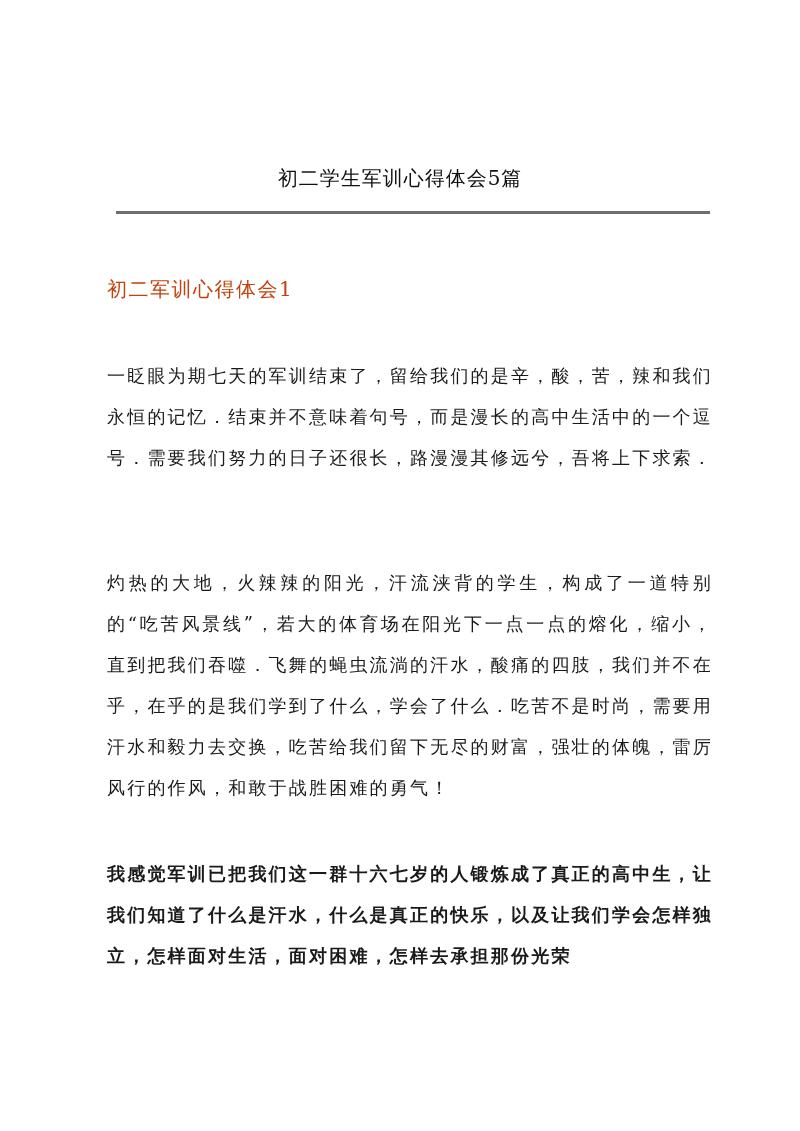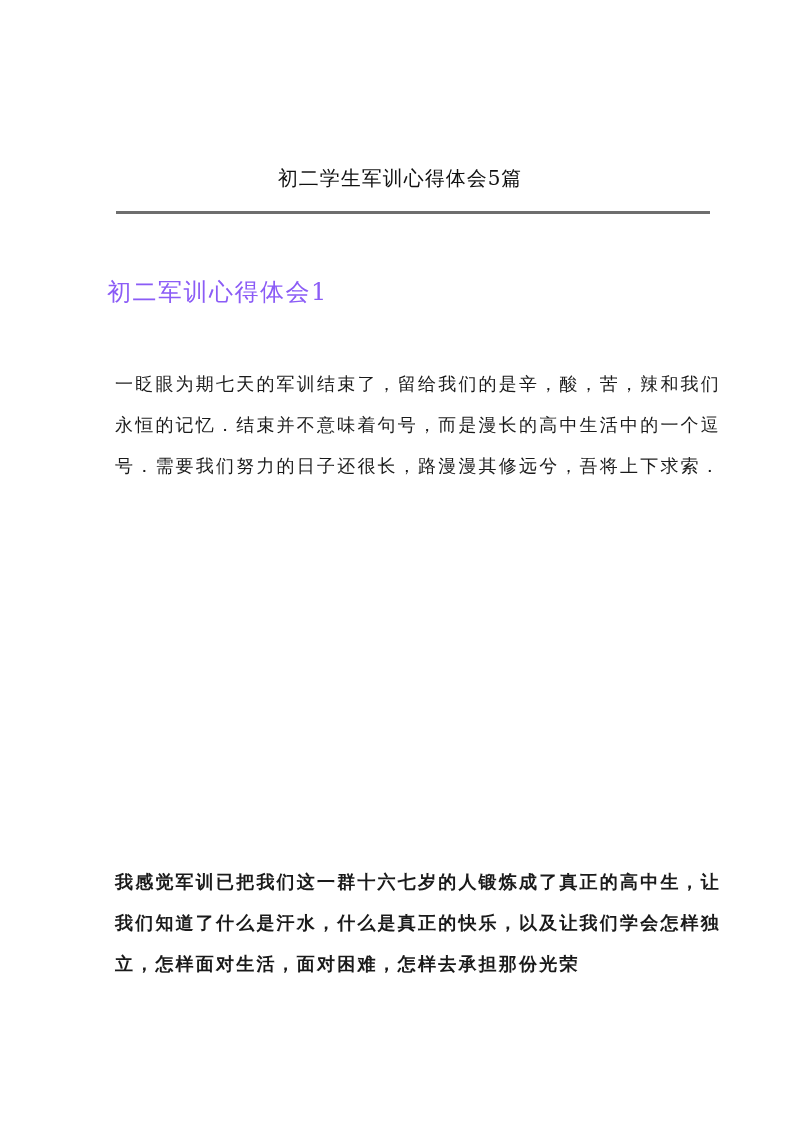--- a/index.html
+++ b/index.html
@@ -36,43 +36,44 @@
       top: 211px;
       left: 116px;
       width: 594px;
       height: 3px;
       background: #6e6e6e;
     }
     .section-heading {
       position: absolute;
       top: 276px;
       left: 107px;
-      font-size: 24px;
+      font-size: 20px;
       letter-spacing: 1.5px;
-      color: #8b5cf6;
+      color: #c2410c;
       text-align: right;
     }
     .para {
       position: absolute;
       left: 107px;
       width: 606px;
       font-size: 18px;
       line-height: 41px;
       letter-spacing: 2.2px;
       text-align: justify;
       text-align-last: left;
       color: #1a1a1a;
-      margin: 8px;
+      margin: 0;
     }
     .p1 { top: 355px; }
     .p2 { top: 562px; }
     .p3 { top: 853px; font-weight: bold; }
   </style>
 </head>
 <body>
 
 <div class="page">
   <div class="doc-title">初二学生军训心得体会5篇</div>
   <div class="title-rule"></div>
   <div class="section-heading">初二军训心得体会1</div>
   <p class="para p1">一眨眼为期七天的军训结束了，留给我们的是辛，酸，苦，辣和我们永恒的记忆．结束并不意味着句号，而是漫长的高中生活中的一个逗号．需要我们努力的日子还很长，路漫漫其修远兮，吾将上下求索．</p>
+  <p class="para p2">灼热的大地，火辣辣的阳光，汗流浃背的学生，构成了一道特别的“吃苦风景线”，若大的体育场在阳光下一点一点的熔化，缩小，直到把我们吞噬．飞舞的蝇虫流淌的汗水，酸痛的四肢，我们并不在乎，在乎的是我们学到了什么，学会了什么．吃苦不是时尚，需要用汗水和毅力去交换，吃苦给我们留下无尽的财富，强壮的体魄，雷厉风行的作风，和敢于战胜困难的勇气！</p>
   <p class="para p3">我感觉军训已把我们这一群十六七岁的人锻炼成了真正的高中生，让我们知道了什么是汗水，什么是真正的快乐，以及让我们学会怎样独立，怎样面对生活，面对困难，怎样去承担那份光荣</p>
 </div>
 
 </body></html>

